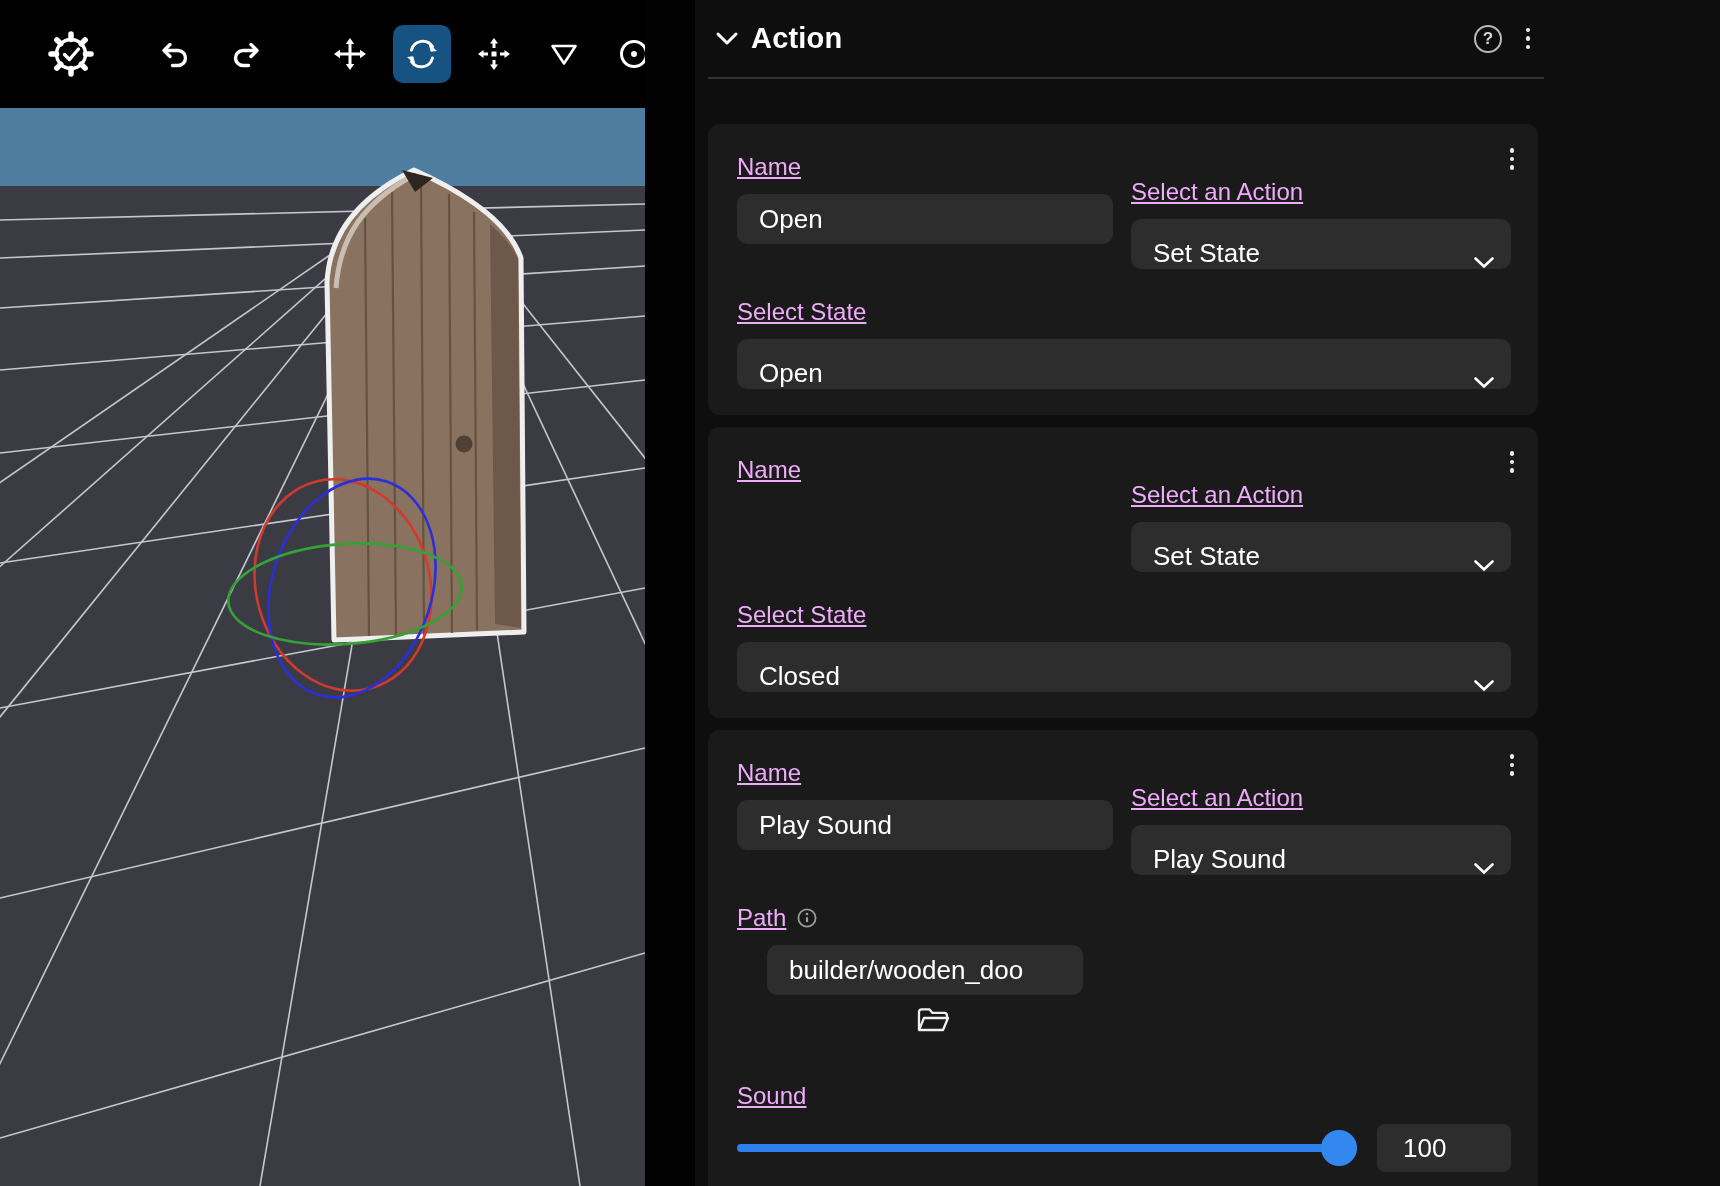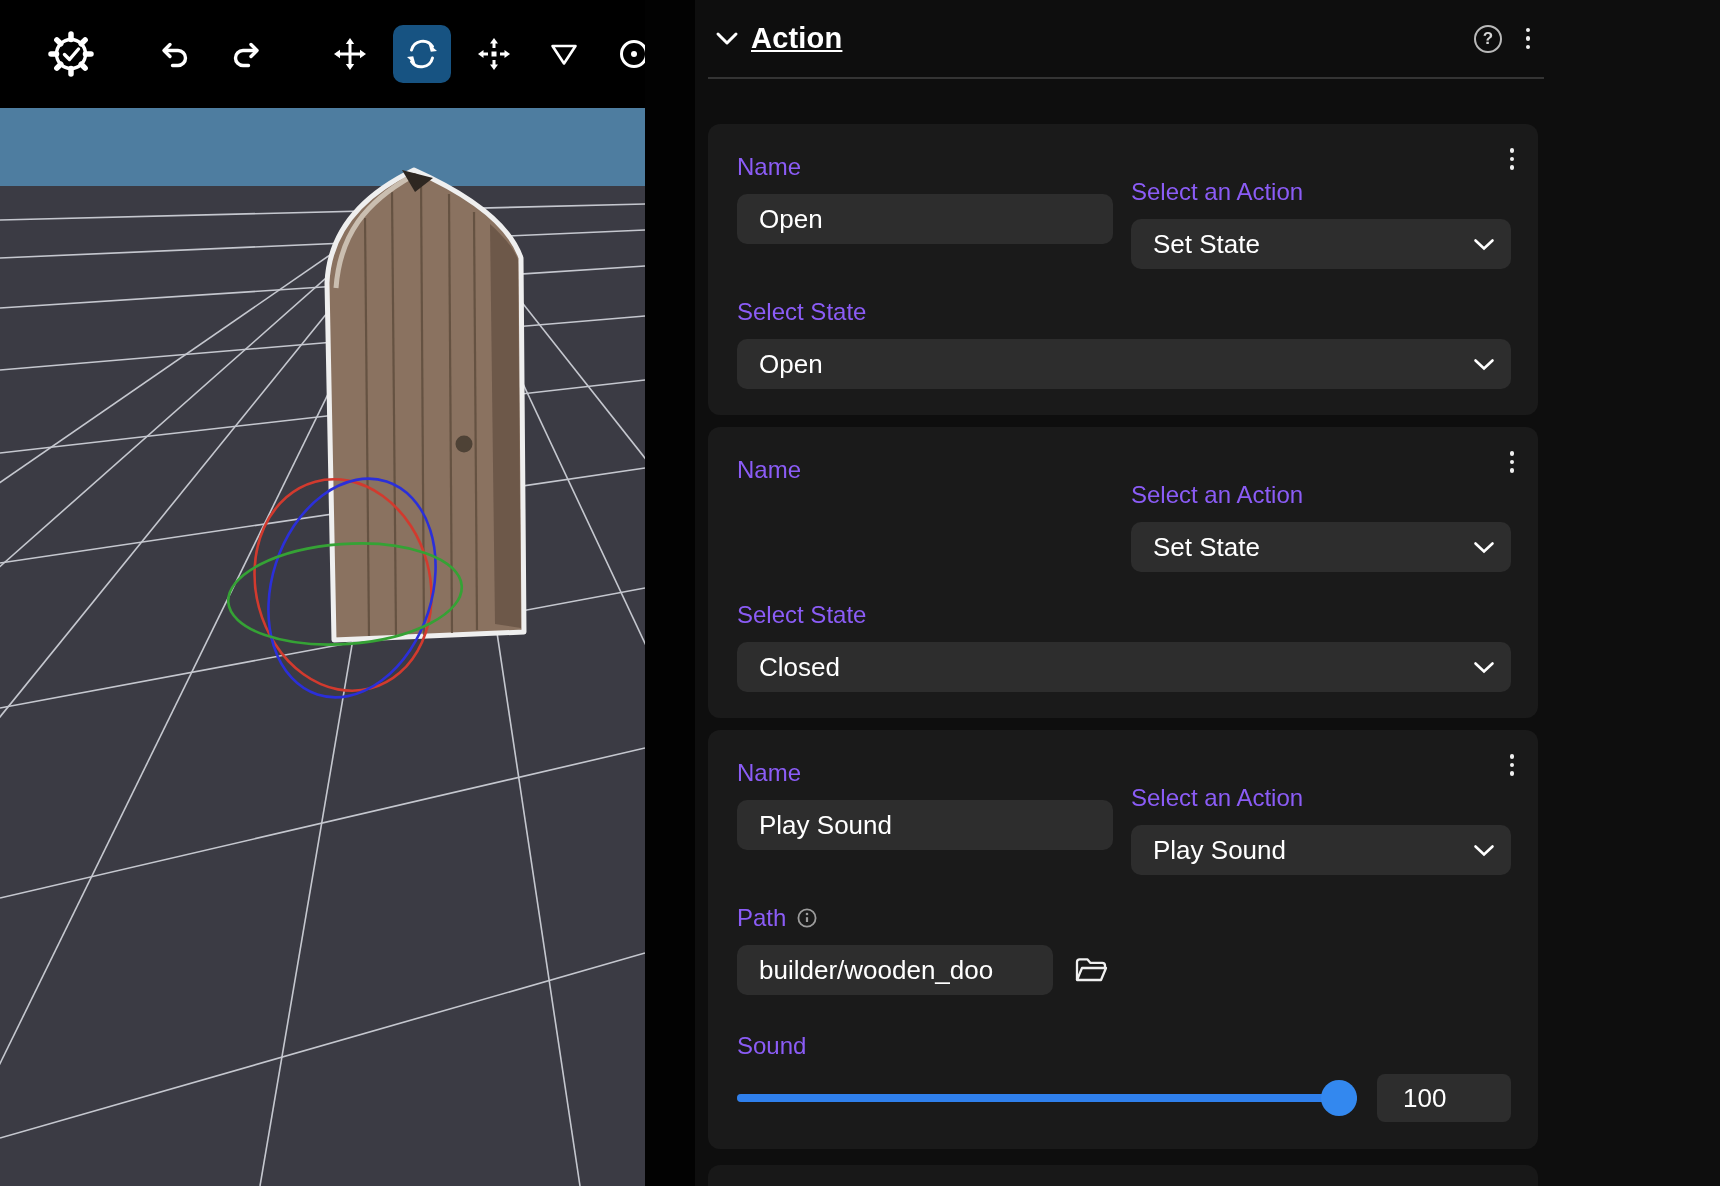--- a/index.html
+++ b/index.html
@@ -15,45 +15,45 @@
   .ml42{margin-left:42px}.ml46{margin-left:46px}.ml13{margin-left:13px}
   .ml14{margin-left:14px}.ml12{margin-left:12px}.ml8{margin-left:8px}
   .scene { position:absolute; top:108px; left:0; display:block; }
 
   .gap { flex:0 0 50px; background:#020202; height:100%; }
 
   
   .panel { flex:1; height:100%; background:#0e0e0e; padding-left:13px; overflow:hidden; }
   .panel-header { width:836px; height:79px; display:flex; align-items:center; border-bottom:2px solid #343434; }
   .chev-hdr { margin-left:7px; cursor:pointer; display:flex; }
-  .panel-title { font-size:29px; font-weight:600; margin-left:12px; letter-spacing:.2px;text-decoration:underline; }
+  .panel-title { font-size:29px; font-weight:600; margin-left:12px; letter-spacing:.2px; }
   .help { margin-left:auto; width:28px; height:28px; border:2.4px solid #b9b9b9; border-radius:50%;
           display:flex; align-items:center; justify-content:center; font-size:17px; font-weight:700; color:#d6d6d6; cursor:pointer; }
   .kebab { display:flex; flex-direction:column; align-items:center; justify-content:center; gap:4px; width:20px; height:30px; cursor:pointer; }
   .kebab i { width:4.5px; height:4.5px; border-radius:50%; background:#f0f0f0; display:block; }
   .hdr-kebab { margin-left:16px; margin-right:6px; }
 
   .card { position:relative; width:830px; background:#1a1a1a; border-radius:12px; padding:30px 27px 26px 29px; margin-top:12px; }
   .card.first { margin-top:45px; }
   .card-kebab { position:absolute; top:20px; right:16px; }
   .row2 { display:flex; justify-content:space-between; }
   .col-name { width:376px; }
   .col-action { width:380px;margin-top:25px; }
-  .flabel { font-size:24px; color:#8b5cf6; font-weight:400; margin-bottom:14px; line-height:26px; }
+  .flabel { font-size:24px; color:#f0abfc; font-weight:400; margin-bottom:14px; line-height:26px;text-decoration:underline; }
   .flabel.with-icon { display:flex; align-items:center; gap:10px; }
   .tinput { width:100%; height:50px; background:#2d2d2d; border:none; border-radius:10px; color:#fff;
             font-size:26px; font-family:inherit; padding:0 22px; outline:none; }
-  .select { height:50px; background:#2d2d2d; border-radius:10px; display:flex; align-items:center;
+  .select { height:50px; background:#2d2d2d; border-radius:10px; display:flex; align-items:flex-end;
             justify-content:space-between; padding:0 16px 0 22px; font-size:26px; cursor:pointer; }
   .select .val { white-space:nowrap; overflow:hidden; }
   .select.full { width:774px; }
   .mt30 { margin-top:30px; }
   .mt38 { margin-top:38px; }
 
-  .path-field { display:flex; align-items:center; }
+  .path-field { display:flex; align-items:center;flex-direction:column; }
   .path-field .tinput { width:316px; }
   .folder-btn { width:44px; height:50px; margin-left:16px; display:flex; align-items:center; justify-content:center; cursor:pointer; }
 
   .slider-row { display:flex; align-items:center;text-align:center; }
   .slider { position:relative; width:620px; height:50px; cursor:pointer; }
   .slider-track { position:absolute; left:0; top:21px; width:620px; height:8px; border-radius:4px; background:#3c3c3c; }
   .slider-fill { position:absolute; left:0; top:21px; height:8px; border-radius:4px; background:#2f80ed; }
   .slider-thumb { position:absolute; top:7px; width:36px; height:36px; border-radius:50%; background:#3388ef; }
   .vol-box { width:134px; height:48px; background:#2d2d2d; border-radius:8px; margin-left:20px;
              display:flex; align-items:center; padding-left:26px; font-size:26px; }

